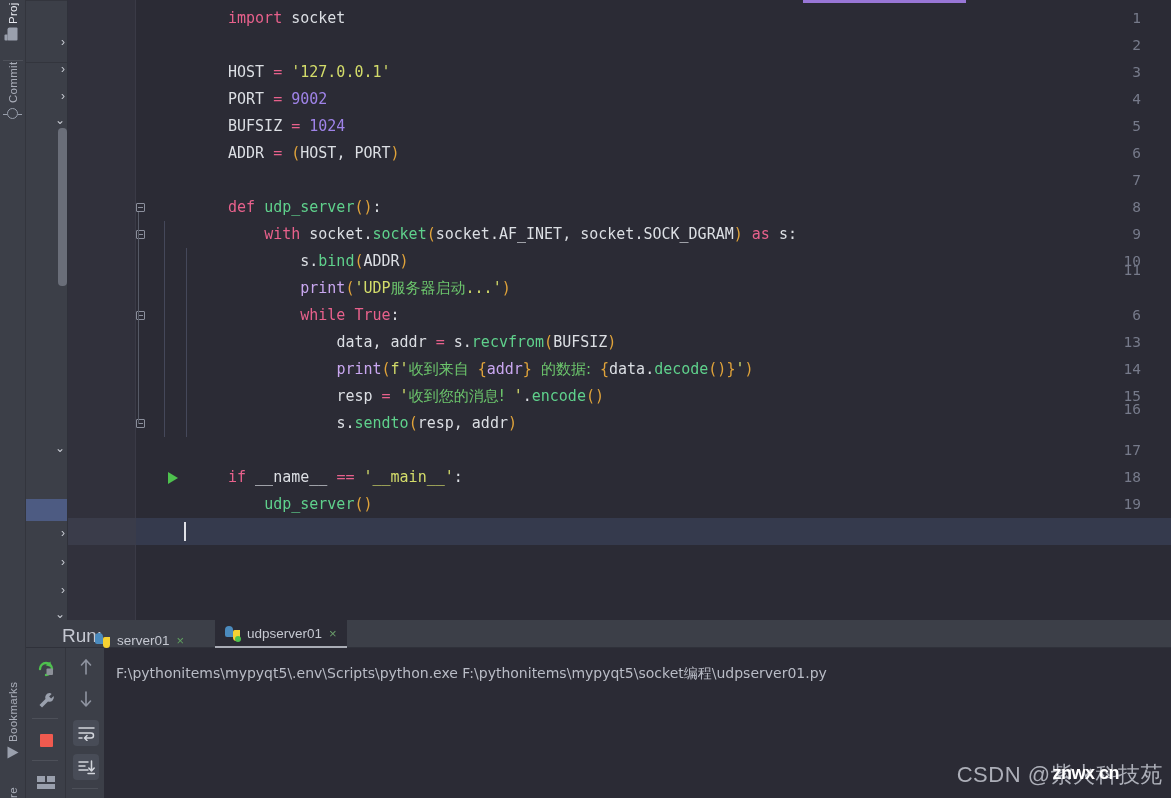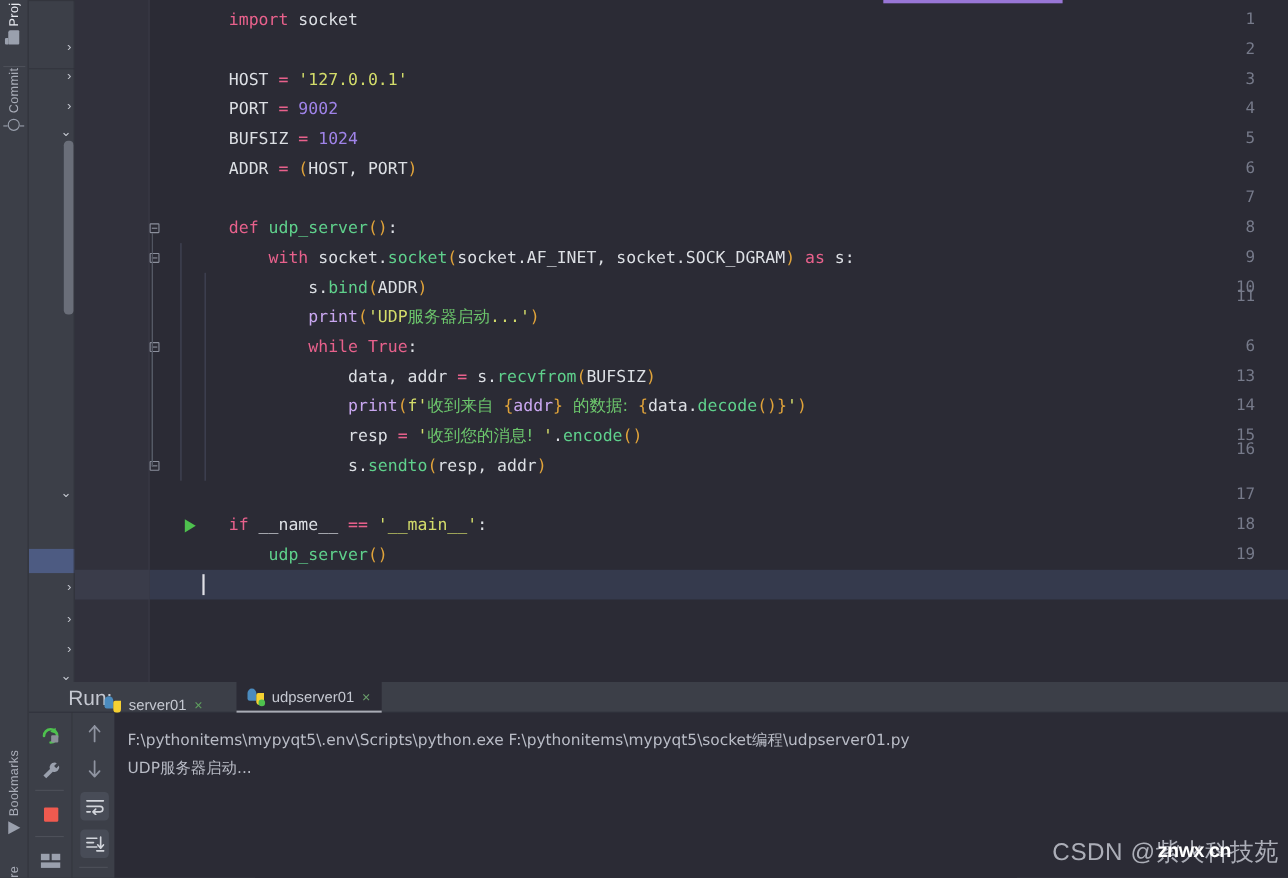--- a/index.html
+++ b/index.html
@@ -112,21 +112,21 @@
   }
   .run-marker {
     position: absolute; left: 100px; top: 470px; width: 0; height: 0;
     border-top: 6px solid transparent; border-bottom: 6px solid transparent;
     border-left: 10px solid #4ec14e;
   }
   .code-area {
     position: absolute; left: 68px; top: 0; right: 0; height: 620px;
     font-size: 15px; line-height: 27px; white-space: pre;
   }
-  .cl { position: absolute; left: 72px; height: 27px; }
+  .cl { position: absolute; left: 92px; height: 27px; }
   .cur-line-bg {
     position: absolute; left: 68px; right: 0; height: 27px; background: #353a4d;
   }
   .cur-line-gut {
     position: absolute; left: 0; width: 68px; height: 27px; background: #3a3c4a;
   }
   .caret {
     position: absolute; width: 2px; height: 19px; background: #dfe0e6;
   }
   .indent-guide {
@@ -378,21 +378,20 @@
           <path d="M1 2 H10 M1 6 H7 M1 10 H10" stroke="#d2d5dc" stroke-width="1.5" stroke-linecap="round"></path>
           <path d="M13.5 1 L13.5 11 M13.5 11 L10.8 8 M13.5 11 L16.2 8" stroke="#d2d5dc" stroke-width="1.5" fill="none" stroke-linecap="round"></path>
           <path d="M10 13.5 H16.5" stroke="#d2d5dc" stroke-width="1.5" stroke-linecap="round"></path>
         </svg>
       </div>
       <div class="sb-div" style="top:140px; left:6px;"></div>
     </div>
 
     <div class="console">
       <div class="cline cjkw">F:\pythonitems\mypyqt5\.env\Scripts\python.exe F:\pythonitems\mypyqt5\socket编程\udpserver01.py</div>
-      <div class="cline cjkw">UDP服务器启动...</div>
     </div>
   </div>
 
   <div class="wm">
     <span>CSDN @</span>
     <span class="cjkwm">紫火科技苑</span>
   </div>
   <div class="wm2">znwx cn</div>
 
 </div>

